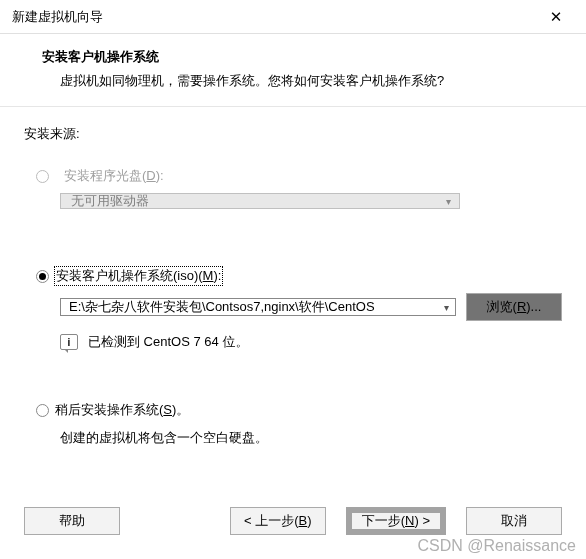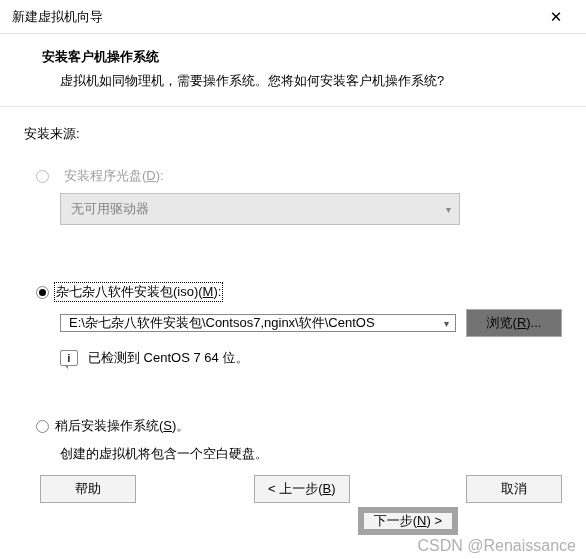--- a/index.html
+++ b/index.html
@@ -45,21 +45,21 @@
       border: 1px solid #888; display: inline-block; position: relative;
       flex-shrink: 0;
     }
     .radio.disabled { border-color: #bbb; }
     .radio.selected::after {
       content: ""; position: absolute; width: 7px; height: 7px;
       background: #000; border-radius: 50%; top: 2px; left: 2px;
     }
     .focused-label { outline: 1px dotted #000; padding: 0 1px; }
     .combo {
-      width: 400px; height: 32px;
+      width: 400px; height: 16px;
       background: #e8e8e8;
       border: 1px solid #c0c0c0;
       padding: 0 28px 0 10px;
       position: relative;
       margin-left: 24px;
       display: flex; align-items: center;
       color: #808080;
       font-size: 13px;
     }
     .combo .chev {
@@ -105,23 +105,23 @@
     .info-icon::after {
       content: ""; position: absolute; bottom: -4px; left: 3px;
       width: 0; height: 0;
       border-left: 4px solid transparent;
       border-top: 4px solid #888;
     }
     .later-sub {
       font-size: 13px; margin-left: 24px; margin-top: 10px;
     }
     .footer {
-      position: absolute; bottom: 24px; left: 16px; right: 0;
+      position: absolute; bottom: 24px; left: 0; right: 0;
       padding: 0 24px;
-      display: flex; align-items: flex-start; gap: 8px;
+      display: flex; align-items: flex-end; gap: 20px;
     }
     .footer .spacer { flex: 1; }
     .btn {
       height: 28px; min-width: 96px;
       border: 1px solid #aaa;
       background: #f3f3f3;
       display: flex; align-items: center; justify-content: center;
       font-size: 13px;
       padding: 0 10px;
     }
@@ -163,21 +163,21 @@
       <span class="chev">▾</span>
     </div>
   </div>
 
   <div style="height:28px"></div>
 
   <div class="option-group">
     <div class="radio-row">
       <span class="radio selected"></span>
       <span class="focused-label">
-        <span>杂七杂八软件安装包(iso)(</span><u>M</u><span>):</span>
+        <span>安装客户机操作系统(iso)(</span><u>M</u><span>):</span>
       </span>
     </div>
     <div class="iso-row">
       <div class="iso-input">
         <span>E:\杂七杂八软件安装包\Contsos7,nginx\软件\CentOS</span>
         <span class="chev">▾</span>
       </div>
       <div class="browse-btn">
         <span>
           <span>浏览(</span><u>R</u><span>)...</span>

